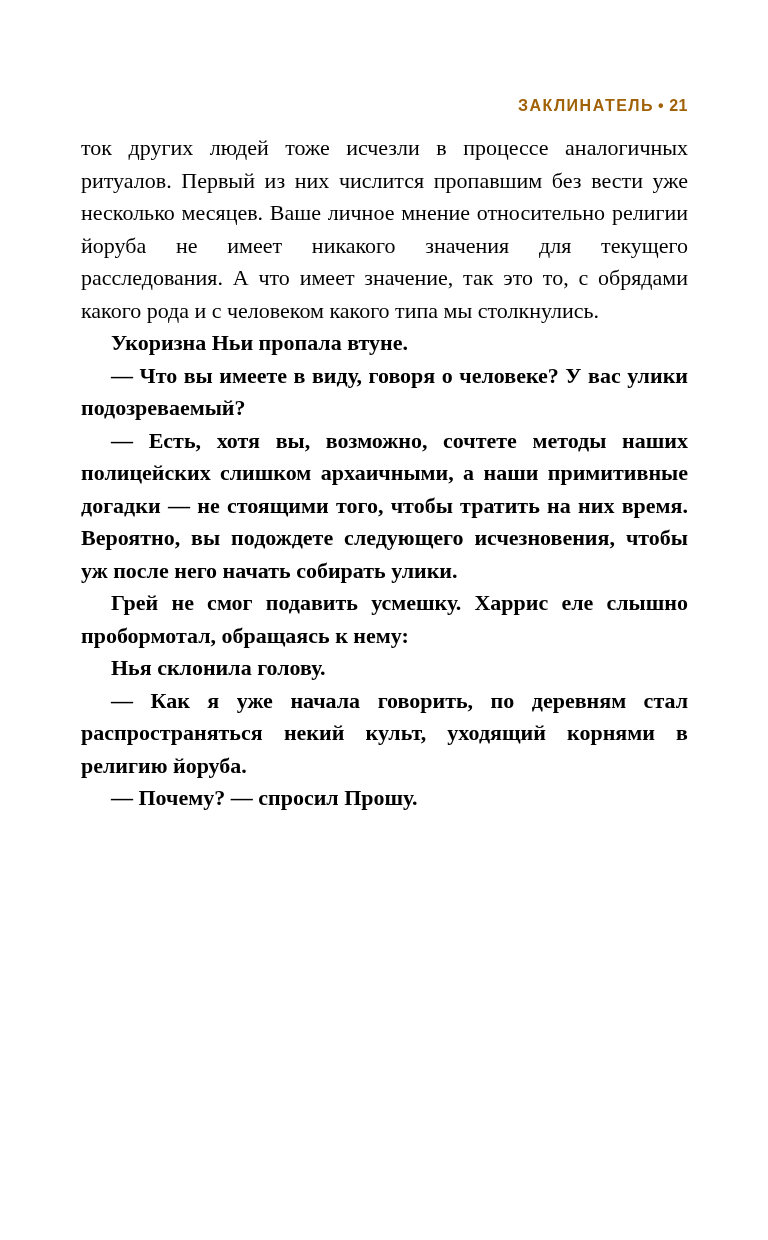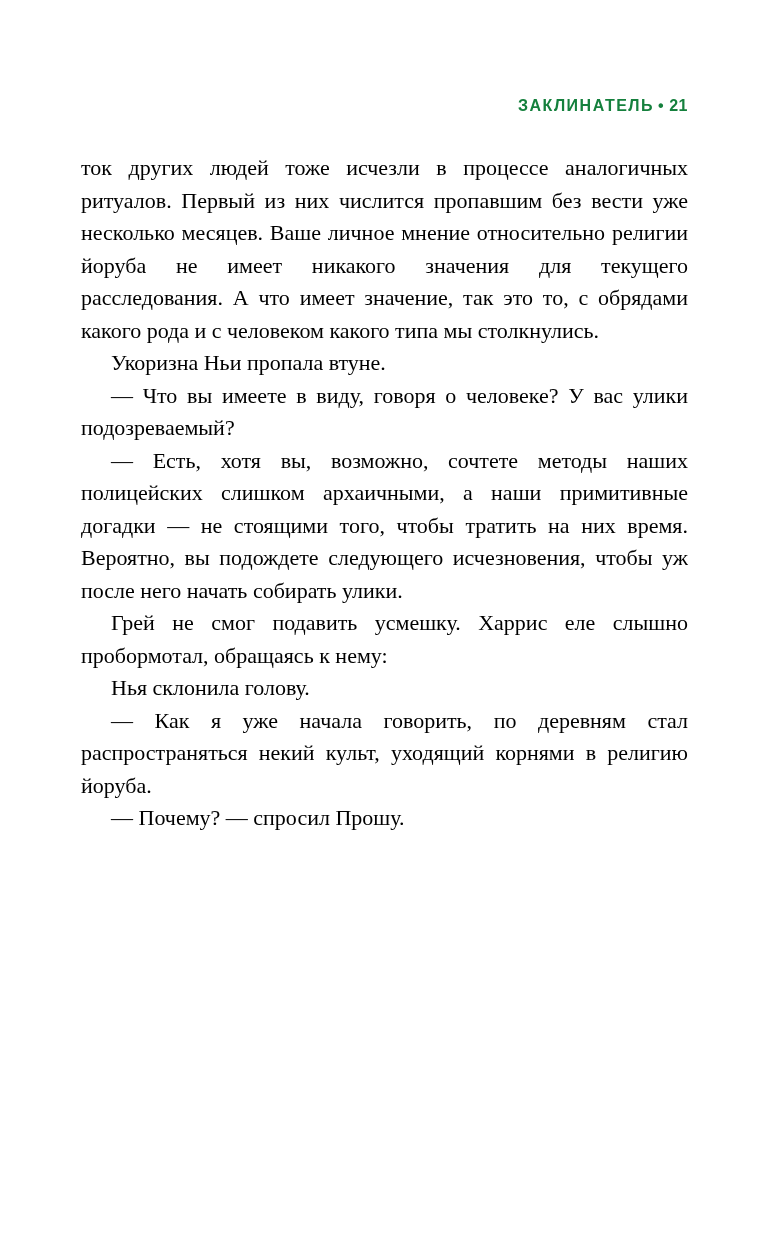--- a/index.html
+++ b/index.html
@@ -15,51 +15,52 @@
     overflow: hidden;
     color: #000000;
   }
   .running-head {
     position: absolute;
     top: 97px;
     right: 80px;
     font-family: "Liberation Sans", sans-serif;
     font-size: 16px;
     letter-spacing: 1.5px;
-    color: #15803d;
+    color: #a16207;
     white-space: nowrap;
   }
   .running-head .head-title {
     font-weight: bold;
   }
   .running-head .head-bullet {
     font-weight: bold;
     padding: 0 4px;
   }
   .running-head .head-page {
     font-weight: bold;
     letter-spacing: 0.5px;
   }
   .page-body {
     position: absolute;
-    top: 152px;
+    top: 132px;
     left: 81px;
     width: 607px;
     font-family: "Liberation Serif", serif;
     font-size: 22px;
     line-height: 32.5px;
     text-align: justify;
     color: #000000;
   }
   .page-body p.para {
     margin: 0;
     padding: 0;
   }
   .page-body p.para.indent {
     text-indent: 30px;
+    font-weight: bold;
   }
 </style>
 </head>
 <body>
 
 <div class="book-page">
 
   <div class="running-head">
     <span class="head-title">ЗАКЛИНАТЕЛЬ</span><span class="head-bullet">•</span><span class="head-page">21</span>
   </div>

